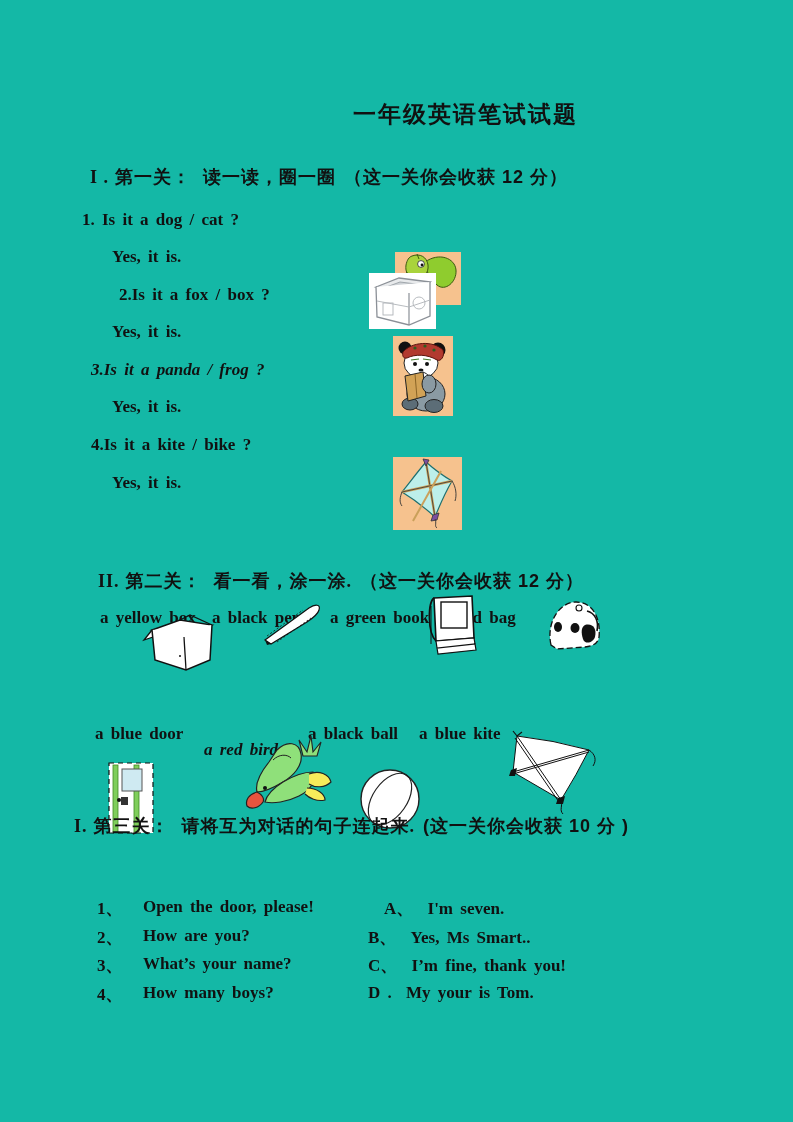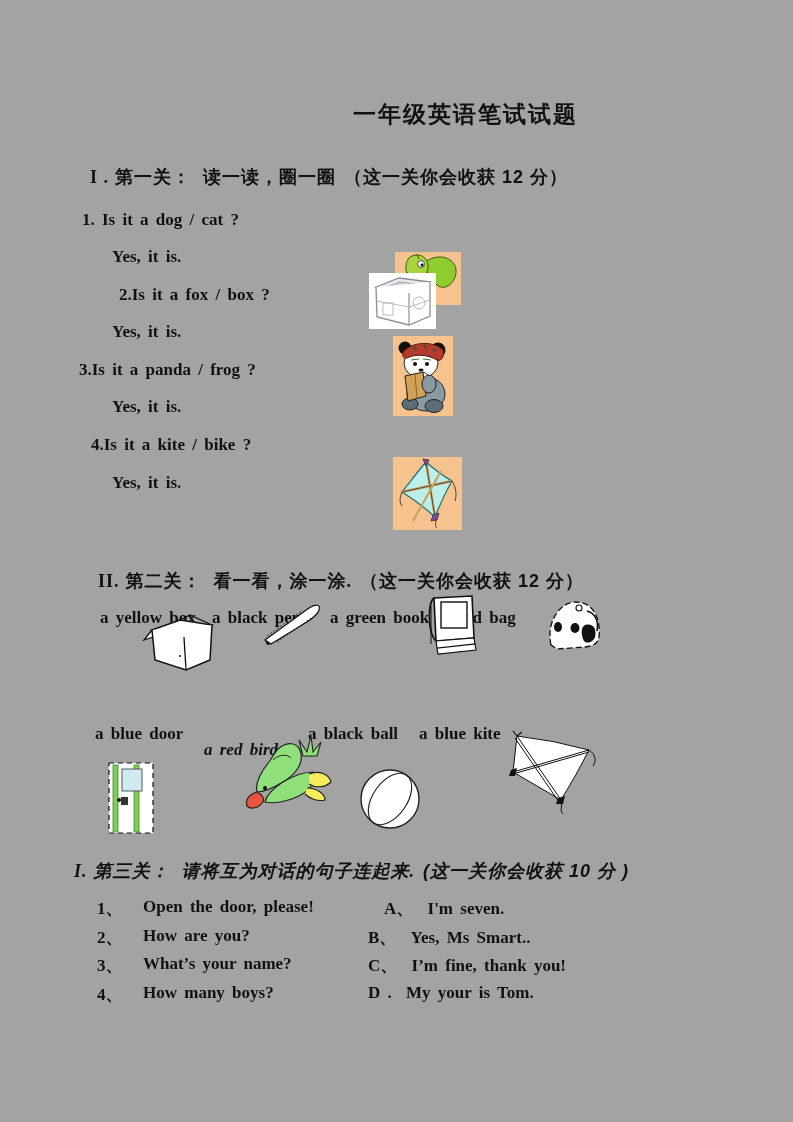--- a/index.html
+++ b/index.html
@@ -1,16 +1,16 @@
 <!DOCTYPE html>
 <html><head>
 <meta charset="utf-8">
 <style>
   html,body{margin:0;padding:0;background:#888;}
-  .page{position:relative;width:793px;height:1122px;background:#a3a3a3;margin:0 auto;overflow:hidden;
+  .page{position:relative;width:793px;height:1122px;background:#14b8a6;margin:0 auto;overflow:hidden;
         font-family:"Liberation Serif",serif;color:#111;}
   .abs{position:absolute;white-space:nowrap;}
   .title{font:bold 23px "Liberation Sans",sans-serif;letter-spacing:2px;}
   .h{font:bold 18px "Liberation Sans",sans-serif;letter-spacing:1px;}
   .h .rom{font-family:"Liberation Serif",serif;}
   .h .kai{font-family:"Liberation Serif",serif;margin-left:6px;}
   .h .score{margin-left:2px;}
   .en{font:bold 17px "Liberation Serif",serif;word-spacing:3px;}
   .m-num{position:absolute;left:97px;}
   .m-left{position:absolute;left:143px;}
@@ -30,21 +30,21 @@
     <span class="rom">I .</span>
     <span>第一关：</span>
     <span class="kai">读一读，圈一圈</span>
     <span class="score">（这一关你会收获 12 分）</span>
   </div>
 
   <div class="abs en" style="left:82px;top:210px;">1.  Is it a dog / cat ?</div>
   <div class="abs en" style="left:112px;top:247px;">Yes, it is.</div>
   <div class="abs en" style="left:91px;top:285px;margin-left:28px;">2.Is it a fox / box ?</div>
   <div class="abs en" style="left:112px;top:322px;">Yes, it is.</div>
-  <div class="abs en" style="left:79px;top:360px;">3.Is it a panda / frog ?</div>
+  <div class="abs en" style="left:91px;top:360px;font-style:italic;">3.Is it a panda / frog ?</div>
   <div class="abs en" style="left:112px;top:397px;">Yes, it is.</div>
   <div class="abs en" style="left:91px;top:435px;">4.Is it a kite / bike ?</div>
   <div class="abs en" style="left:112px;top:473px;">Yes, it is.</div>
 
   <svg style="left:395px;top:252px;" width="66" height="53" viewBox="0 0 66 53">
     <rect width="66" height="53" fill="#F6C28E"></rect>
     <path d="M30,10 C44,0 60,6 61,18 C62,30 50,40 42,33 C36,28 30,18 30,10 Z" fill="#8FCC2E" stroke="#3c5a10" stroke-width="1"></path>
     <path d="M17,4 C25,1 32,5 33,13 C34,21 28,28 21,27 C13,26 10,20 11,13 C12,8 14,5 17,4 Z" fill="#A9D33C" stroke="#3c5a10" stroke-width="1"></path>
     <path d="M12,20 L6,26 L14,27 Z" fill="#7FB32A" stroke="#3c5a10" stroke-width="0.8"></path>
     <circle cx="26" cy="12" r="3.4" fill="#ffffff" stroke="#222" stroke-width="0.8"></circle>
@@ -179,21 +179,21 @@
     <path d="M14,6 Q50,10 86,20 Q74,44 58,70 Q34,56 10,42 Q12,24 14,6 Z" fill="#ffffff" stroke="#111" stroke-width="1"></path>
     <path d="M14,6 L58,70 M12,8 L56,72" stroke="#111" stroke-width="1" fill="none"></path>
     <path d="M10,42 L86,20 M10,44 L86,22" stroke="#111" stroke-width="1" fill="none"></path>
     <path d="M14,6 L10,1 M14,6 L19,2" stroke="#111" stroke-width="1.2" fill="none"></path>
     <path d="M86,20 C92,24 94,30 90,36" stroke="#111" stroke-width="1" fill="none"></path>
     <polygon points="8,40 14,38 12,46 6,46" fill="#111"></polygon>
     <polygon points="55,68 62,66 60,74 53,74" fill="#111"></polygon>
     <path d="M58,70 C60,76 56,80 60,84" stroke="#111" stroke-width="1" fill="none"></path>
   </svg>
 
-  <div class="abs h" style="left:74px;top:859px;font-style:italic;">
+  <div class="abs h" style="left:74px;top:814px;">
     <span class="rom">I.</span>
     <span>第三关：</span>
     <span class="kai">请将互为对话的句子连起来.</span>
     <span class="score">(这一关你会收获 10 分 )</span>
   </div>
 
   <div class="abs en row-a" style="left:0;top:897px;width:793px;">
     <span class="m-num">1、</span>
     <span class="m-left">Open the door, please!</span>
     <span class="m-rightwrap">

